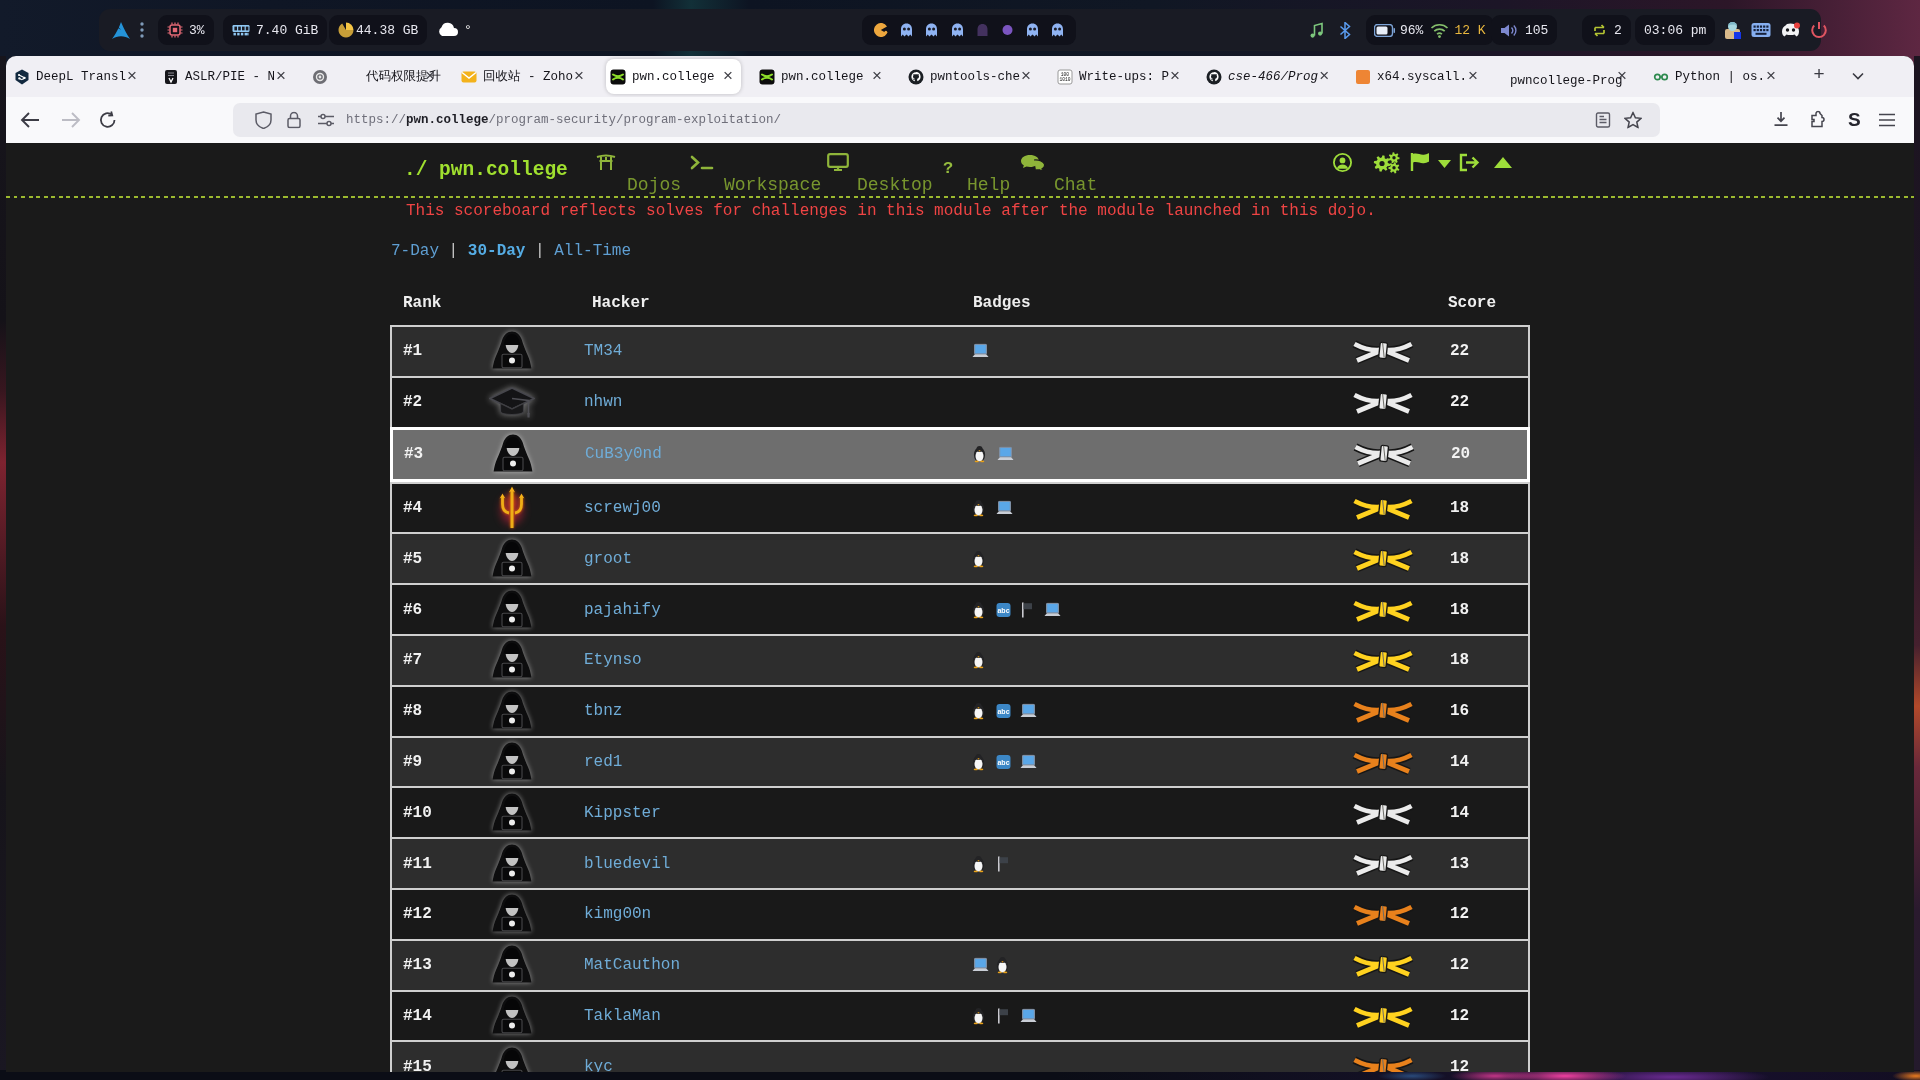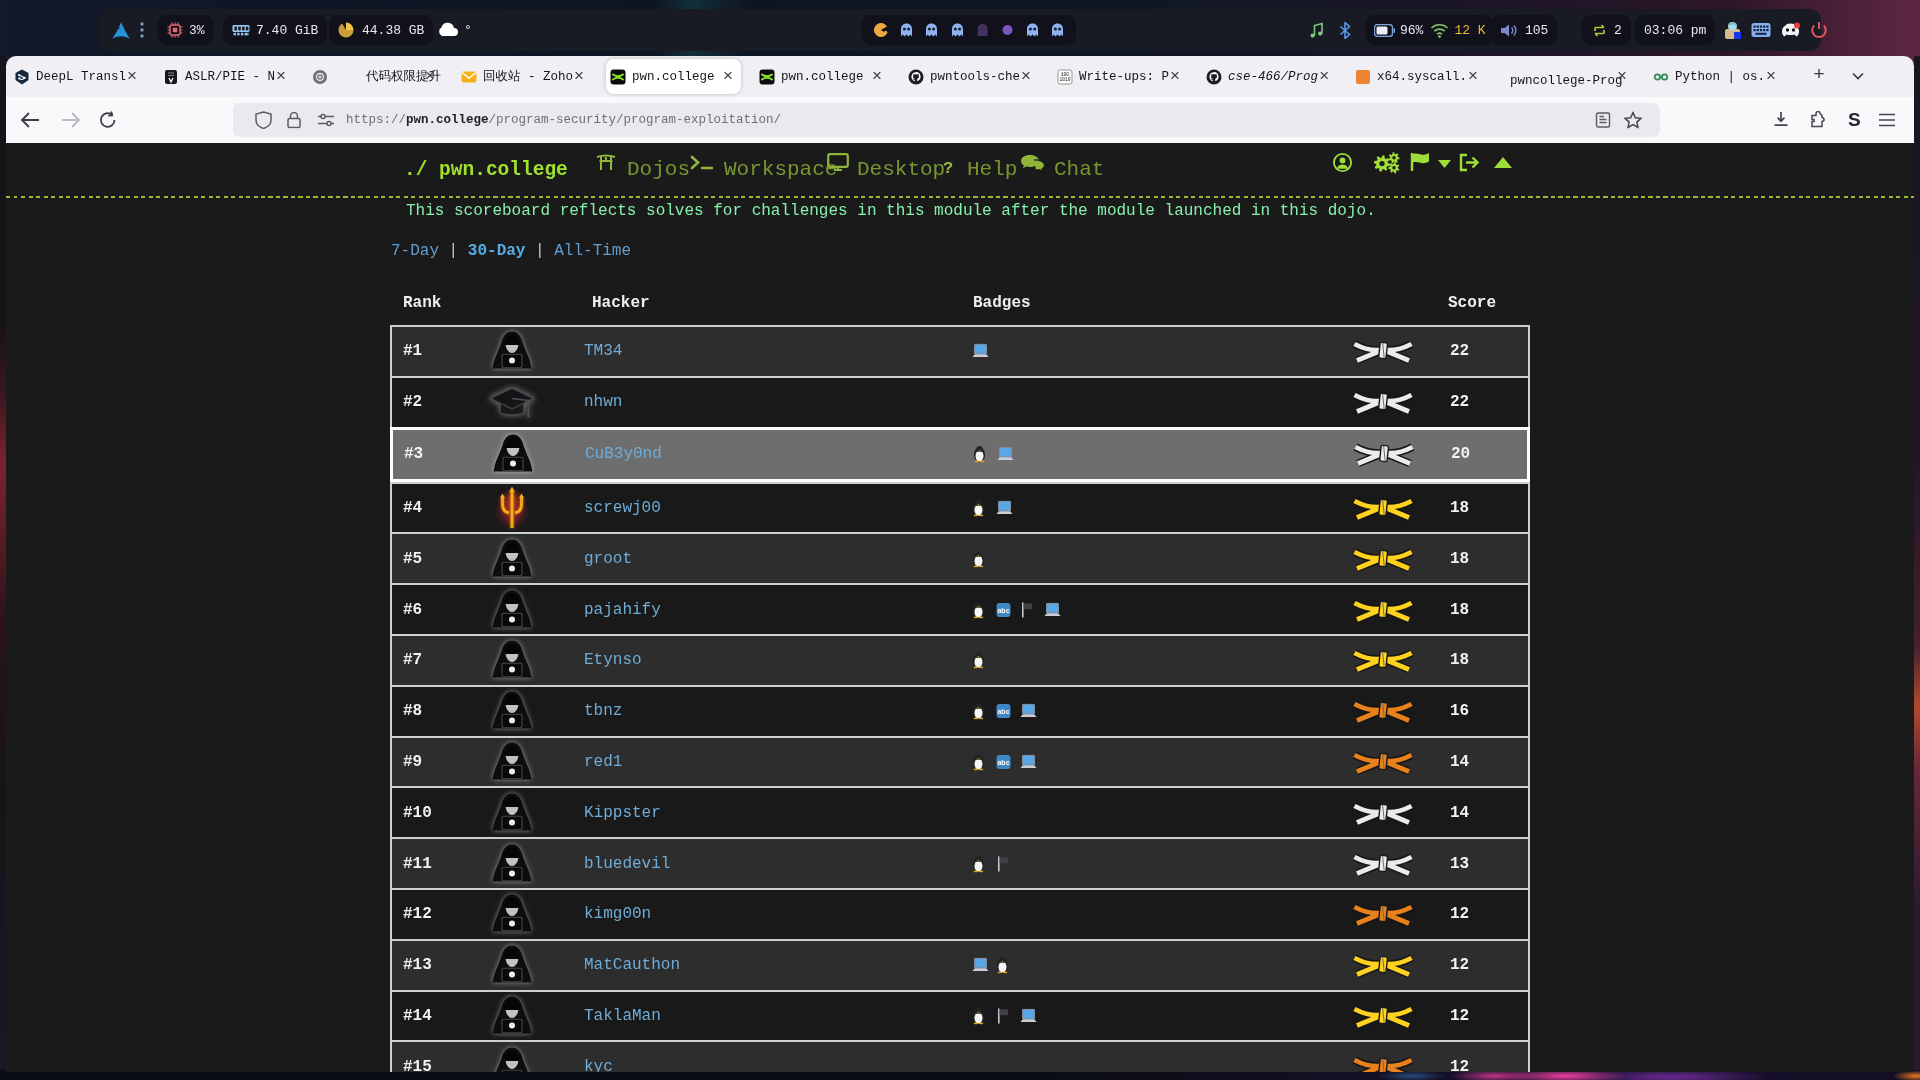--- a/index.html
+++ b/index.html
@@ -37,23 +37,23 @@
 .tab .x { color:#3f3f46; font-size:17px; position:absolute; font-family:"Liberation Sans",sans-serif; top:7px; }
 .tab.active { background:#ffffff; border-radius:8px; box-shadow:0 0 4px rgba(0,0,0,.22); }
 #urlrow { position:absolute; left:0; top:41px; width:1908px; height:46px; background:#f9f9fb; }
 #urlfield { position:absolute; left:227px; top:6px; width:1427px; height:34px; background:#e9e9ee; border-radius:7px; }
 .uicon { position:absolute; top:50%; transform:translateY(-50%); }
 #page { position:absolute; left:0; top:87px; width:1908px; height:929px; background:#1a1a1a; color:#d8d8d8; }
 #pnav { position:absolute; left:0; top:0; width:1908px; height:54px; }
 #pnav:after { content:""; position:absolute; left:0; top:53px; width:1908px; height:2px;
   background:repeating-linear-gradient(90deg,#9cb92f 0,#9cb92f 4px,transparent 4px,transparent 7.5px); }
 .brand { position:absolute; left:398px; top:16px; font-size:19.5px; font-weight:bold; color:#a0e02f; }
-.nvl { position:absolute; top:15px; font-size:21px; color:#78962e; }
+.nvl { position:absolute; top:32px; font-size:18px; color:#78962e; }
 .nvi { position:absolute; }
-#para { position:absolute; left:400px; top:59px; font-size:16px; color:#86efac; }
+#para { position:absolute; left:400px; top:59px; font-size:16px; color:#ef4444; }
 #filters { position:absolute; left:385px; top:99px; font-size:16px; color:#c8c8c8; }
 #filters a { color:#5f9fd3; text-decoration:none; }
 #filters b { color:#55ace4; }
 .th { position:absolute; top:151px; font-size:16px; font-weight:bold; color:#efefef; }
 .row { position:absolute; left:384px; width:1140px; height:51px; border:2px solid #cfcfcf; border-bottom:none; }
 .row.odd { background:#2d2d2d; }
 .row.even { background:#191919; }
 .row.me { background:#6e6e6e; border:3px solid #ffffff; z-index:3; height:55px; }
 .rank { position:absolute; left:11px; top:50%; transform:translateY(-50%); font-weight:bold; font-size:16px; color:#f2f2f2; }
 .name { position:absolute; left:192px; top:50%; transform:translateY(-50%); font-size:16px; color:#6facd7; }
@@ -101,21 +101,21 @@
         <g fill="#8fc7f2">
           <rect x="1.5" y="9.8" width="2.4" height="2.6"></rect>
           <rect x="5.2" y="9.8" width="2.4" height="2.6"></rect>
           <rect x="8.9" y="9.8" width="2.4" height="2.6"></rect>
           <rect x="12.6" y="9.8" width="2.4" height="2.6"></rect>
           <rect x="15.2" y="9.8" width="1.3" height="2.6"></rect>
         </g>
       </svg>
   <span class="txt">7.40 GiB</span>
 </div>
-<div class="pill" style="position:absolute;left:230px;top:6px;padding:0 9px;gap:8px;">
+<div class="pill" style="position:absolute;left:230px;top:6px;padding:0 9px;gap:2px;">
   <svg width="16" height="16" viewBox="0 0 16 16">
         <path d="M8,8 L8,0.5 A7.5,7.5 0 0 1 15.5,8 Z" fill="#f5c544"></path>
         <path d="M8,8 L15.5,8 A7.5,7.5 0 1 1 4.2,1.5 Z" fill="#e8b73e" opacity=".85"></path>
       </svg>
   <span class="txt">44.38 GB</span>
 </div>
 <div class="tb" style="left:336px;gap:5px;">
   <svg width="24" height="16" viewBox="0 0 24 16">
         <path d="M7,14 L19,14 A4,4 0 0 0 19,6 A6.5,6.5 0 0 0 6.5,5.2 A5,5 0 0 0 7,14 Z" fill="#fff"></path>
       </svg>

